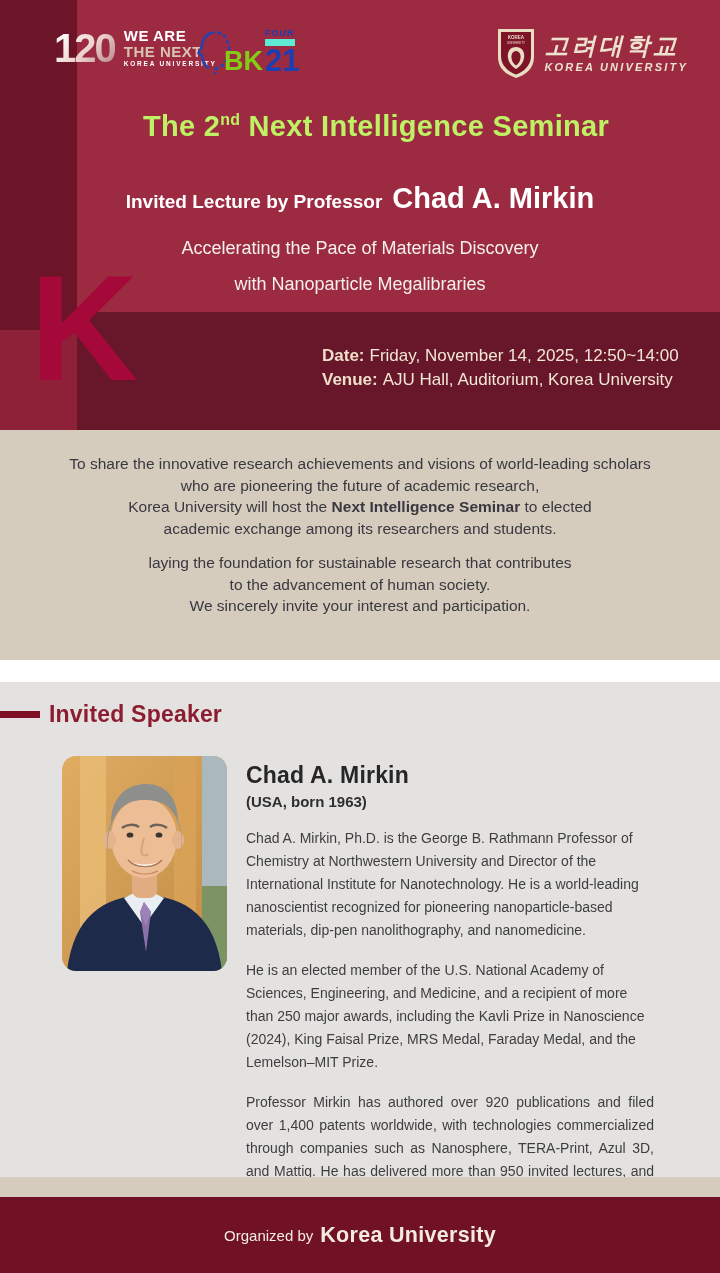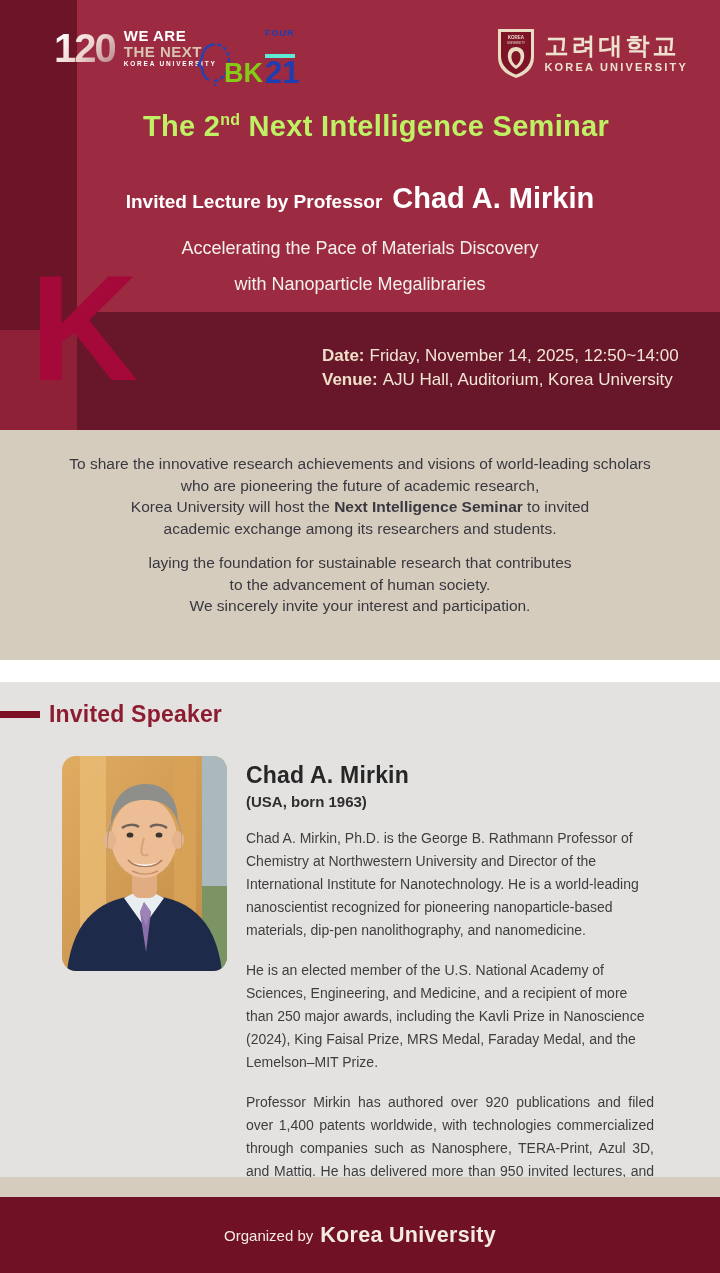--- a/index.html
+++ b/index.html
@@ -20,25 +20,25 @@
     background:linear-gradient(135deg,#ffffff 10%,#ecd2cd 55%,#b9868c 95%);
     -webkit-background-clip:text;background-clip:text;color:transparent;text-decoration:underline;}
   .l120-txt{display:flex;flex-direction:column;line-height:1.02;}
   .l120-we{font-size:15px;font-weight:800;color:#ffffff;letter-spacing:.5px;}
   .l120-next{font-size:15px;font-weight:800;color:#D8C3B1;letter-spacing:.5px;}
   .l120-ku{font-size:6.5px;font-weight:700;color:#ffffff;letter-spacing:1.8px;margin-top:2px;}
   .logo-bk21{position:absolute;left:196px;top:28px;display:flex;align-items:flex-end;}
   .bk-head{width:36px;height:46px;}
   .bk-bk{font-size:27px;font-weight:800;color:#84cc16;line-height:1;margin-left:-8px;}
   .bk-col{display:flex;flex-direction:column;align-items:flex-start;margin-left:2px;}
-  .bk-four{font-size:9px;font-weight:800;color:#1C3EB0;letter-spacing:1px;border-bottom:4px solid #5eead4;padding-bottom:16px;margin-bottom:1px;}
+  .bk-four{font-size:9px;font-weight:800;color:#1C3EB0;letter-spacing:1px;border-bottom:7px solid #5eead4;padding-bottom:1px;margin-bottom:1px;}
   .bk-21{font-size:31px;font-weight:800;color:#1C3EB0;line-height:.9;}
   .logo-ku{position:absolute;right:32px;top:27px;display:flex;align-items:center;gap:8px;}
   .ku-shield{width:40px;height:52px;}
-  .ku-txt{display:flex;flex-direction:column;}
+  .ku-txt{display:flex;flex-direction:column;font-style:italic;}
   .ku-kr{font-size:24px;font-weight:700;color:#EDE2CE;letter-spacing:3px;line-height:1.1;}
   .ku-en{font-size:11px;font-weight:700;color:#EDE2CE;letter-spacing:2.2px;margin-top:2px;}
   
   .title{position:absolute;top:110px;left:16px;width:720px;margin:0;text-align:center;
     font-size:29px;font-weight:700;color:#bef264;letter-spacing:.3px;}
   .title sup{font-size:.55em;}
   .lecture{position:absolute;top:182px;left:0;width:720px;text-align:center;color:#fff;}
   .lect-label{font-size:19px;font-weight:700;vertical-align:baseline;}
   .lect-name{font-size:29px;font-weight:700;margin-left:10px;}
   .subtitle{position:absolute;top:230px;left:0;width:720px;text-align:center;
@@ -137,21 +137,21 @@
       <div class="meta-row">
         <span class="meta-label">Venue:</span><span>AJU Hall, Auditorium, Korea University</span>
       </div>
     </div>
   </header>
 
   <section class="intro">
     <p>
       <span class="line">To share the innovative research achievements and visions of world-leading scholars</span>
       <span class="line">who are pioneering the future of academic research,</span>
-      <span class="line"><span>Korea University will host the </span><b>Next Intelligence Seminar</b><span> to invited</span></span>
+      <span class="line"><span>Korea University will host the </span><b>Next Intelligence Seminar</b><span> to elected</span></span>
       <span class="line">academic exchange among its researchers and students.</span>
     </p>
     <p>
       <span class="line">laying the foundation for sustainable research that contributes</span>
       <span class="line">to the advancement of human society.</span>
       <span class="line">We sincerely invite your interest and participation.</span>
     </p>
   </section>
 
   <section class="speaker">

